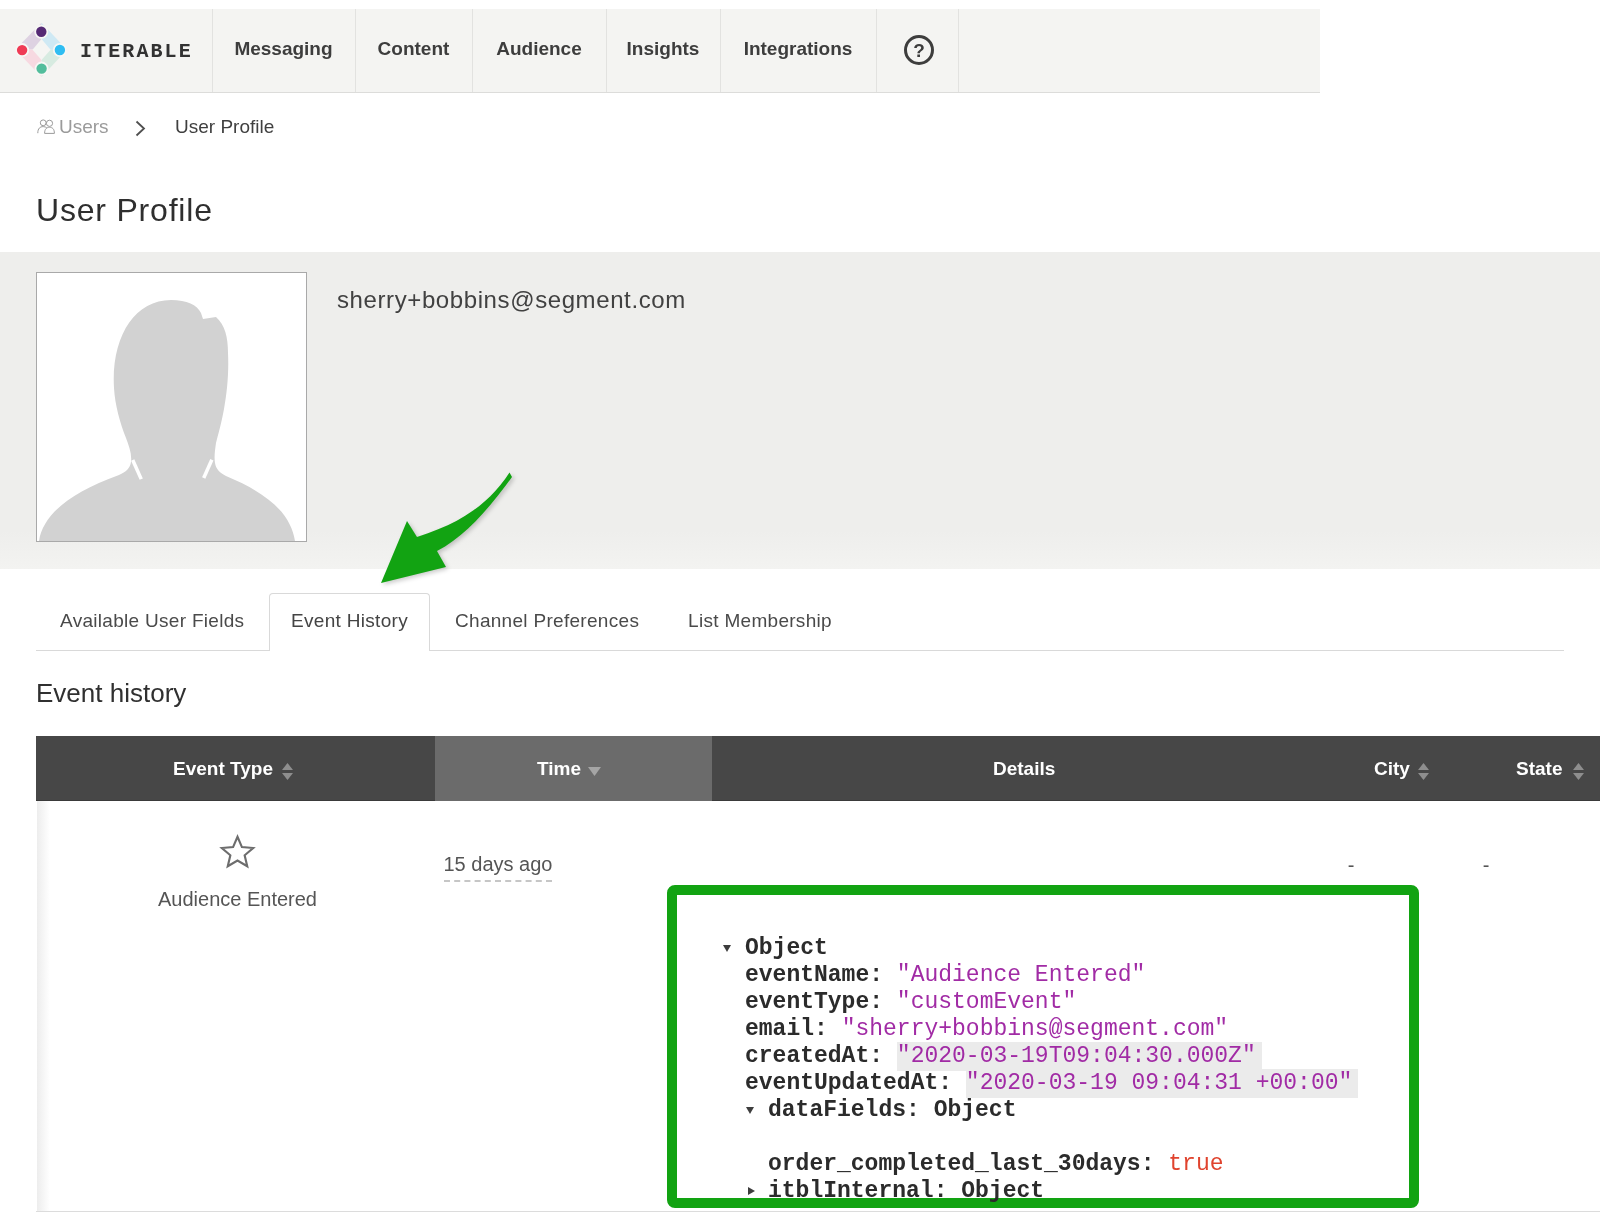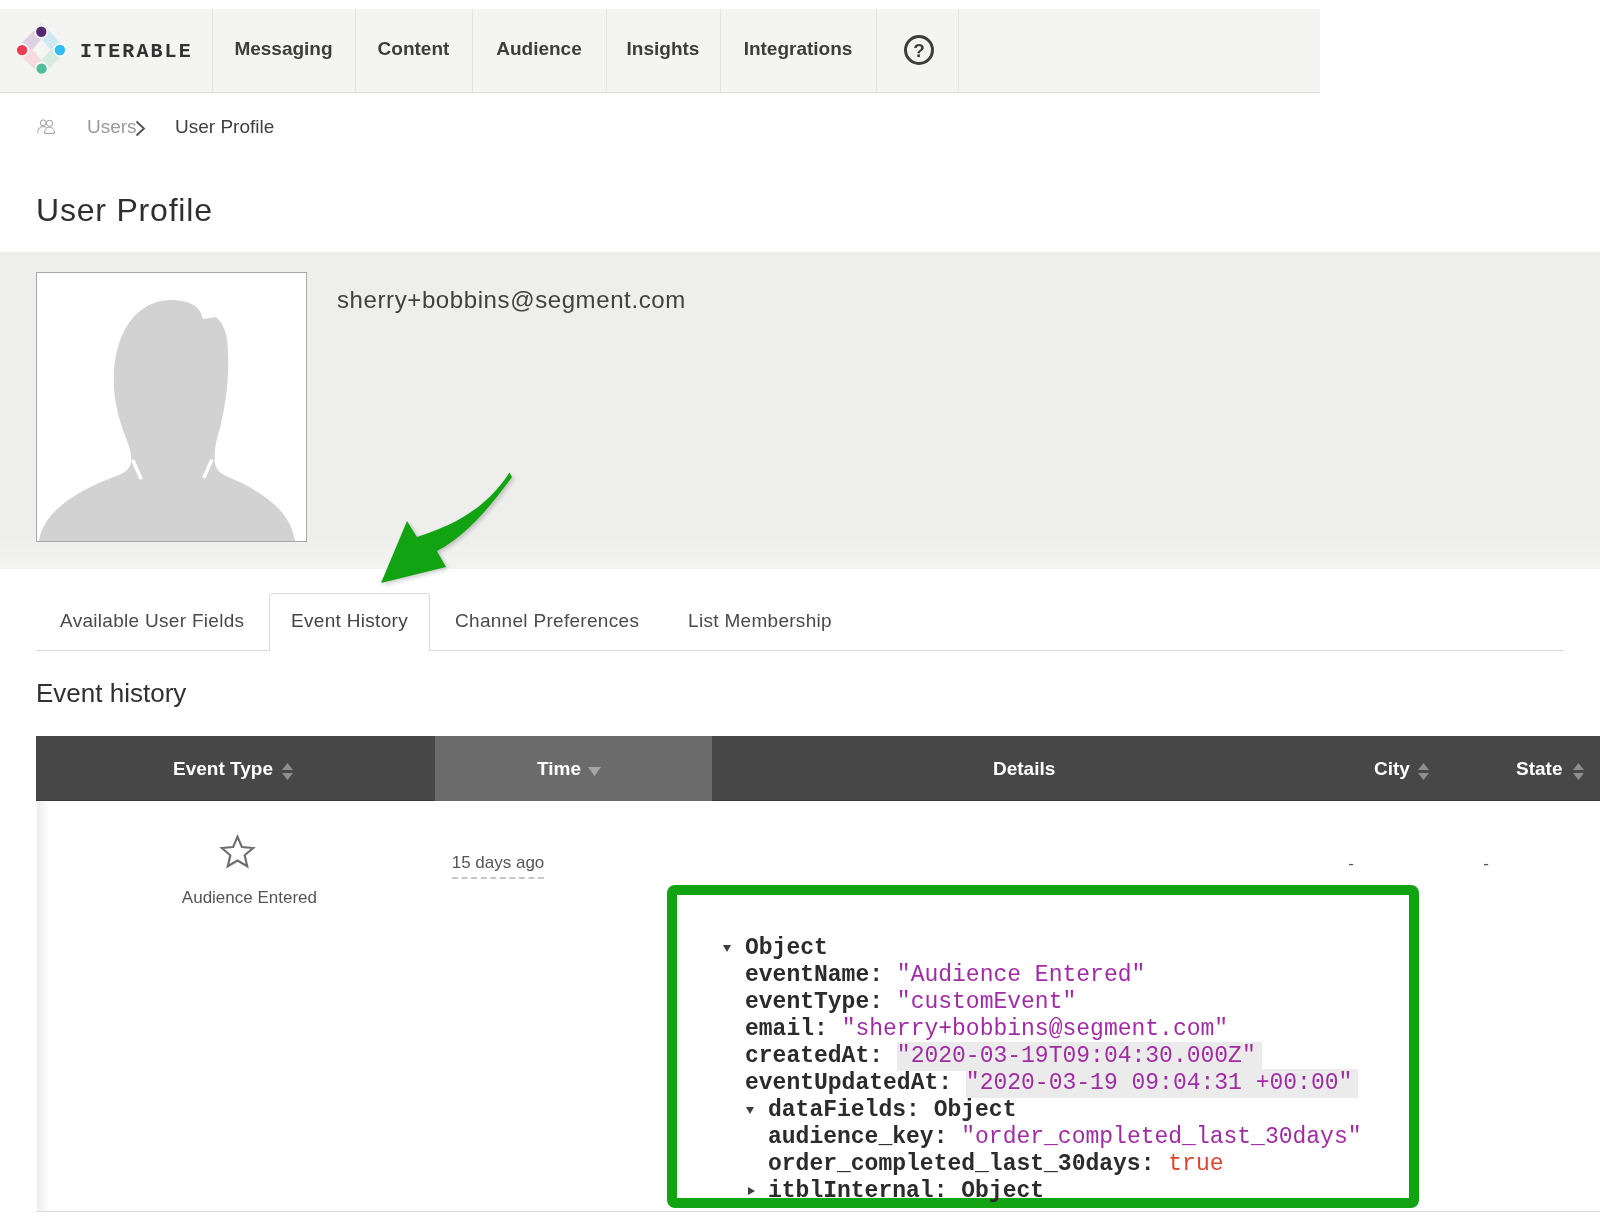--- a/index.html
+++ b/index.html
@@ -33,21 +33,21 @@
   
   #eh { position:absolute; left:36px; top:678px; font-size:26px; color:#303030; }
 
   
   #thead { position:absolute; left:36px; top:736px; width:1564px; height:65px; background:#474747; border-bottom:1px solid #3a3a3a; }
   #timecol { position:absolute; left:399px; top:0; width:277px; height:65px; background:#6b6b6b; }
   .th { position:absolute; top:0; height:65px; line-height:65px; color:#fff; font-size:19px; font-weight:bold; }
   #gutter { position:absolute; left:37px; top:801px; width:13px; height:410px; background:linear-gradient(to right, #ededed, #ffffff); }
   #rowline { position:absolute; left:36px; top:1211px; width:1564px; height:1px; background:#dcdcdc; }
 
-  .cellsub { color:#555; font-size:17px; }
+  .cellsub { color:#555; font-size:20px; }
 
   
   #jbox { position:absolute; left:667px; top:885px; width:752px; height:323px; background:#fff; border:10px solid #12a312; border-radius:8px; }
   .jl { position:absolute; left:0; width:100%; height:27px; line-height:27px; font-family:"Liberation Mono", monospace; font-size:23px; color:#2b2b2b; white-space:pre; }
   .ind1 { position:absolute; left:68px; }
   .ind2 { position:absolute; left:91px; }
   .mkd { position:absolute; top:10px; width:0; height:0; border-left:4.5px solid transparent; border-right:4.5px solid transparent; border-top:7px solid #3d3d3d; }
   .mkr { position:absolute; top:9px; width:0; height:0; border-top:4.5px solid transparent; border-bottom:4.5px solid transparent; border-left:7px solid #3d3d3d; }
   .k { font-weight:bold; }
   .s { color:#a12ba5; }
@@ -92,21 +92,21 @@
 
 <div id="crumb">
   <svg class="abs" style="left:1px; top:3px;" width="19" height="15" viewBox="0 0 19 15">
     <g fill="none" stroke="#9b9b9b" stroke-width="1">
       <circle cx="6.2" cy="3.8" r="2.9"></circle>
       <path d="M0.8 14.2 C0.8 9.5 3 7.6 6.2 7.6 C7.8 7.6 9 8.1 9.8 9"></path>
       <circle cx="12.5" cy="4.3" r="3.1"></circle>
       <path d="M7.6 14.4 C7.6 10 9.6 8.3 12.5 8.3 C15.4 8.3 17.4 10 17.4 14.4 Z"></path>
     </g>
   </svg>
-  <span class="abs" style="left:23px; top:0;margin-left:28px;">Users</span>
+  <span class="abs" style="left:23px; top:0;">Users</span>
   <svg class="abs" style="left:99px; top:4px;" width="11" height="17" viewBox="0 0 11 17">
       <polyline points="1.5,1.5 9,8.5 1.5,15.5" fill="none" stroke="#4f4f4f" stroke-width="1.8"></polyline>
     </svg>
   <span class="cur abs" style="left:139px; top:0;">User Profile</span>
 </div>
 
 <div id="h1">User Profile</div>
 
 <div id="band"></div>
 <div id="avatarbox">
@@ -168,16 +168,15 @@
 <div class="cellsub abs" style="left:1476px; top:854px; width:20px; text-align:center;">-</div>
 
 <div id="jbox">
   <div class="jl" style="top:40px;"><span class="mkd" style="left:46px;"></span><span class="ind1 k">Object</span></div>
   <div class="jl" style="top:67px;"><span class="ind1"><span class="k">eventName:</span> <span class="s">"Audience Entered"</span></span></div>
   <div class="jl" style="top:94px;"><span class="ind1"><span class="k">eventType:</span> <span class="s">"customEvent"</span></span></div>
   <div class="jl" style="top:121px;"><span class="ind1"><span class="k">email:</span> <span class="s">"sherry+bobbins@segment.com"</span></span></div>
   <div class="jl" style="top:148px;"><span class="ind1"><span class="k">createdAt:</span> <span class="s hl">"2020-03-19T09:04:30.000Z"</span></span></div>
   <div class="jl" style="top:175px;"><span class="ind1"><span class="k">eventUpdatedAt:</span> <span class="s hl">"2020-03-19 09:04:31 +00:00"</span></span></div>
   <div class="jl" style="top:202px;"><span class="mkd" style="left:68.5px;"></span><span class="ind2"><span class="k">dataFields:</span> <span class="k">Object</span></span></div>
-  <div class="jl" style="top:229px;"><span class="ind2"><span class="k">audience_key:</span> <span class="s">"order_completed_last_30days"</span></span></div>
   <div class="jl" style="top:256px;padding-left:17px;"><span class="ind2"><span class="k">order_completed_last_30days:</span> <span class="tr">true</span></span></div>
   <div class="jl" style="top:283px;"><span class="mkr" style="left:71px;"></span><span class="ind2"><span class="k">itblInternal:</span> <span class="k">Object</span></span></div>
 </div>
 
 </body></html>

